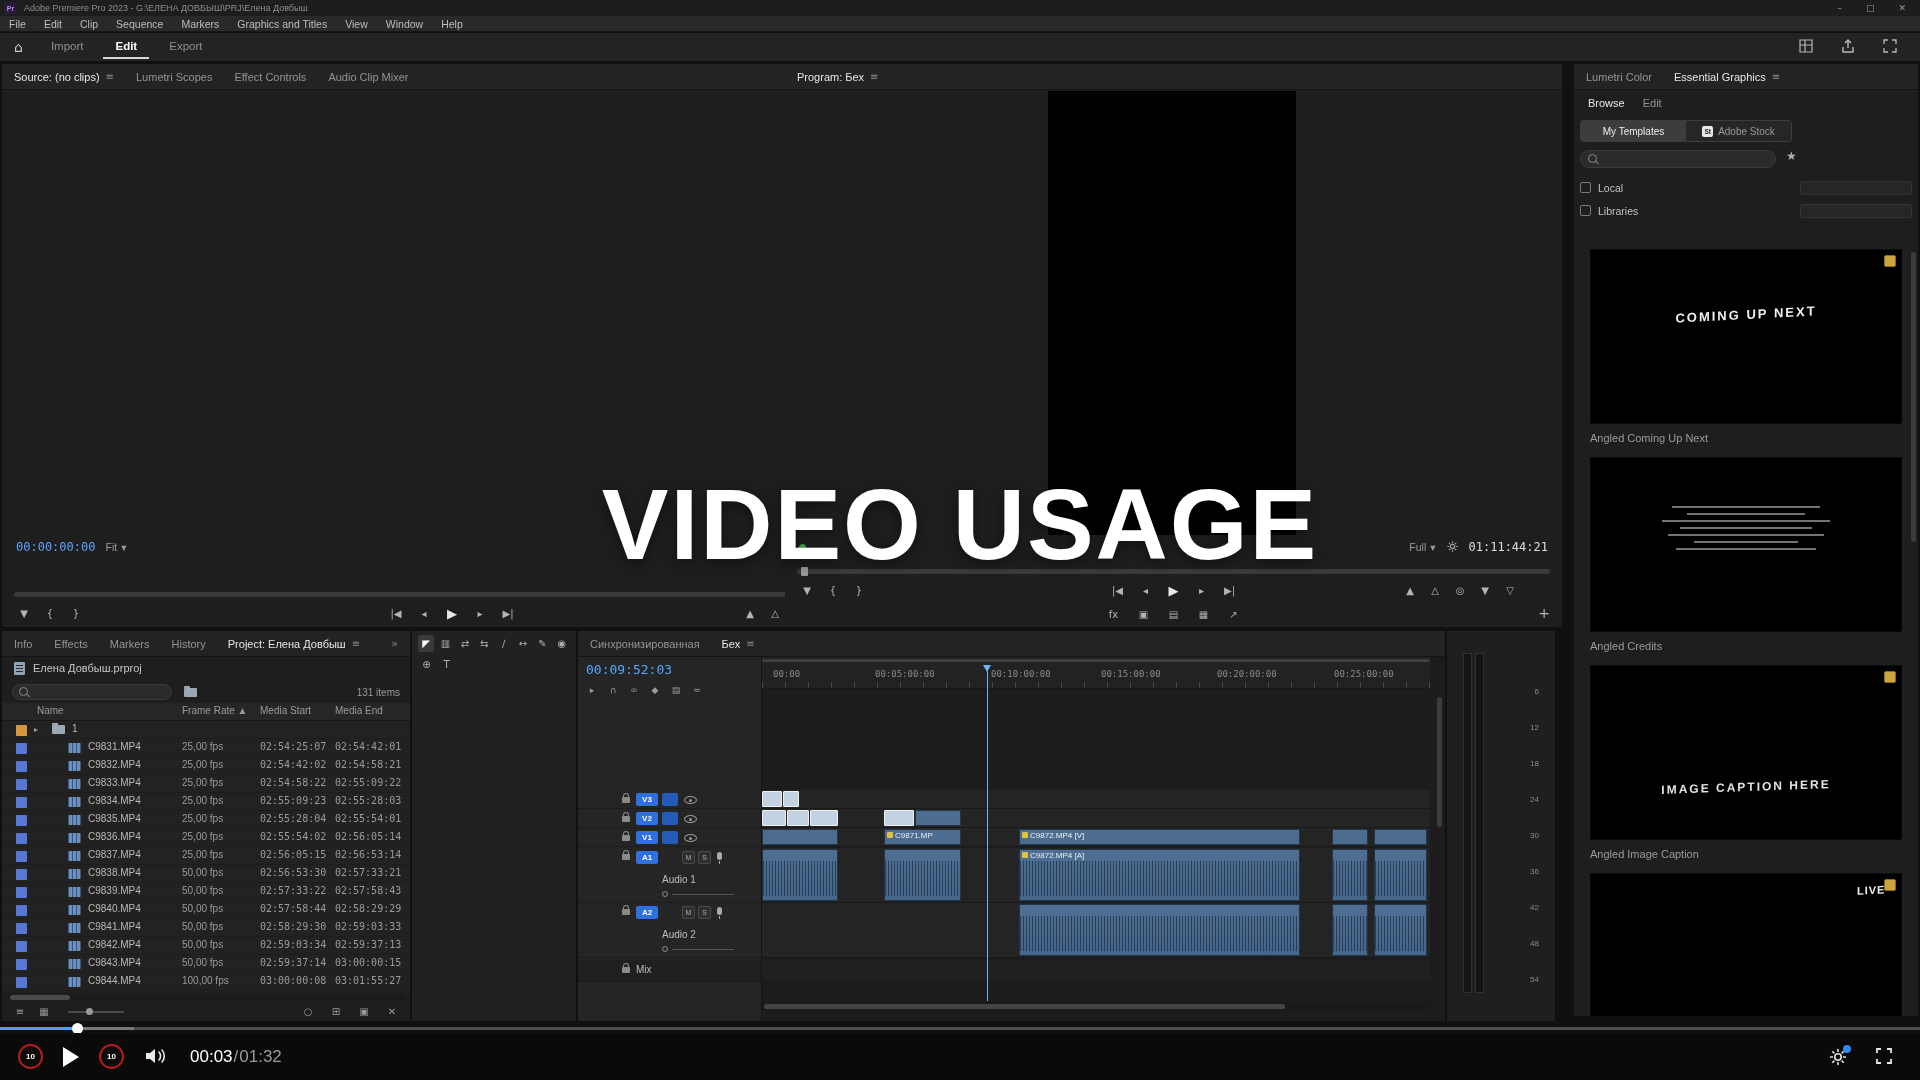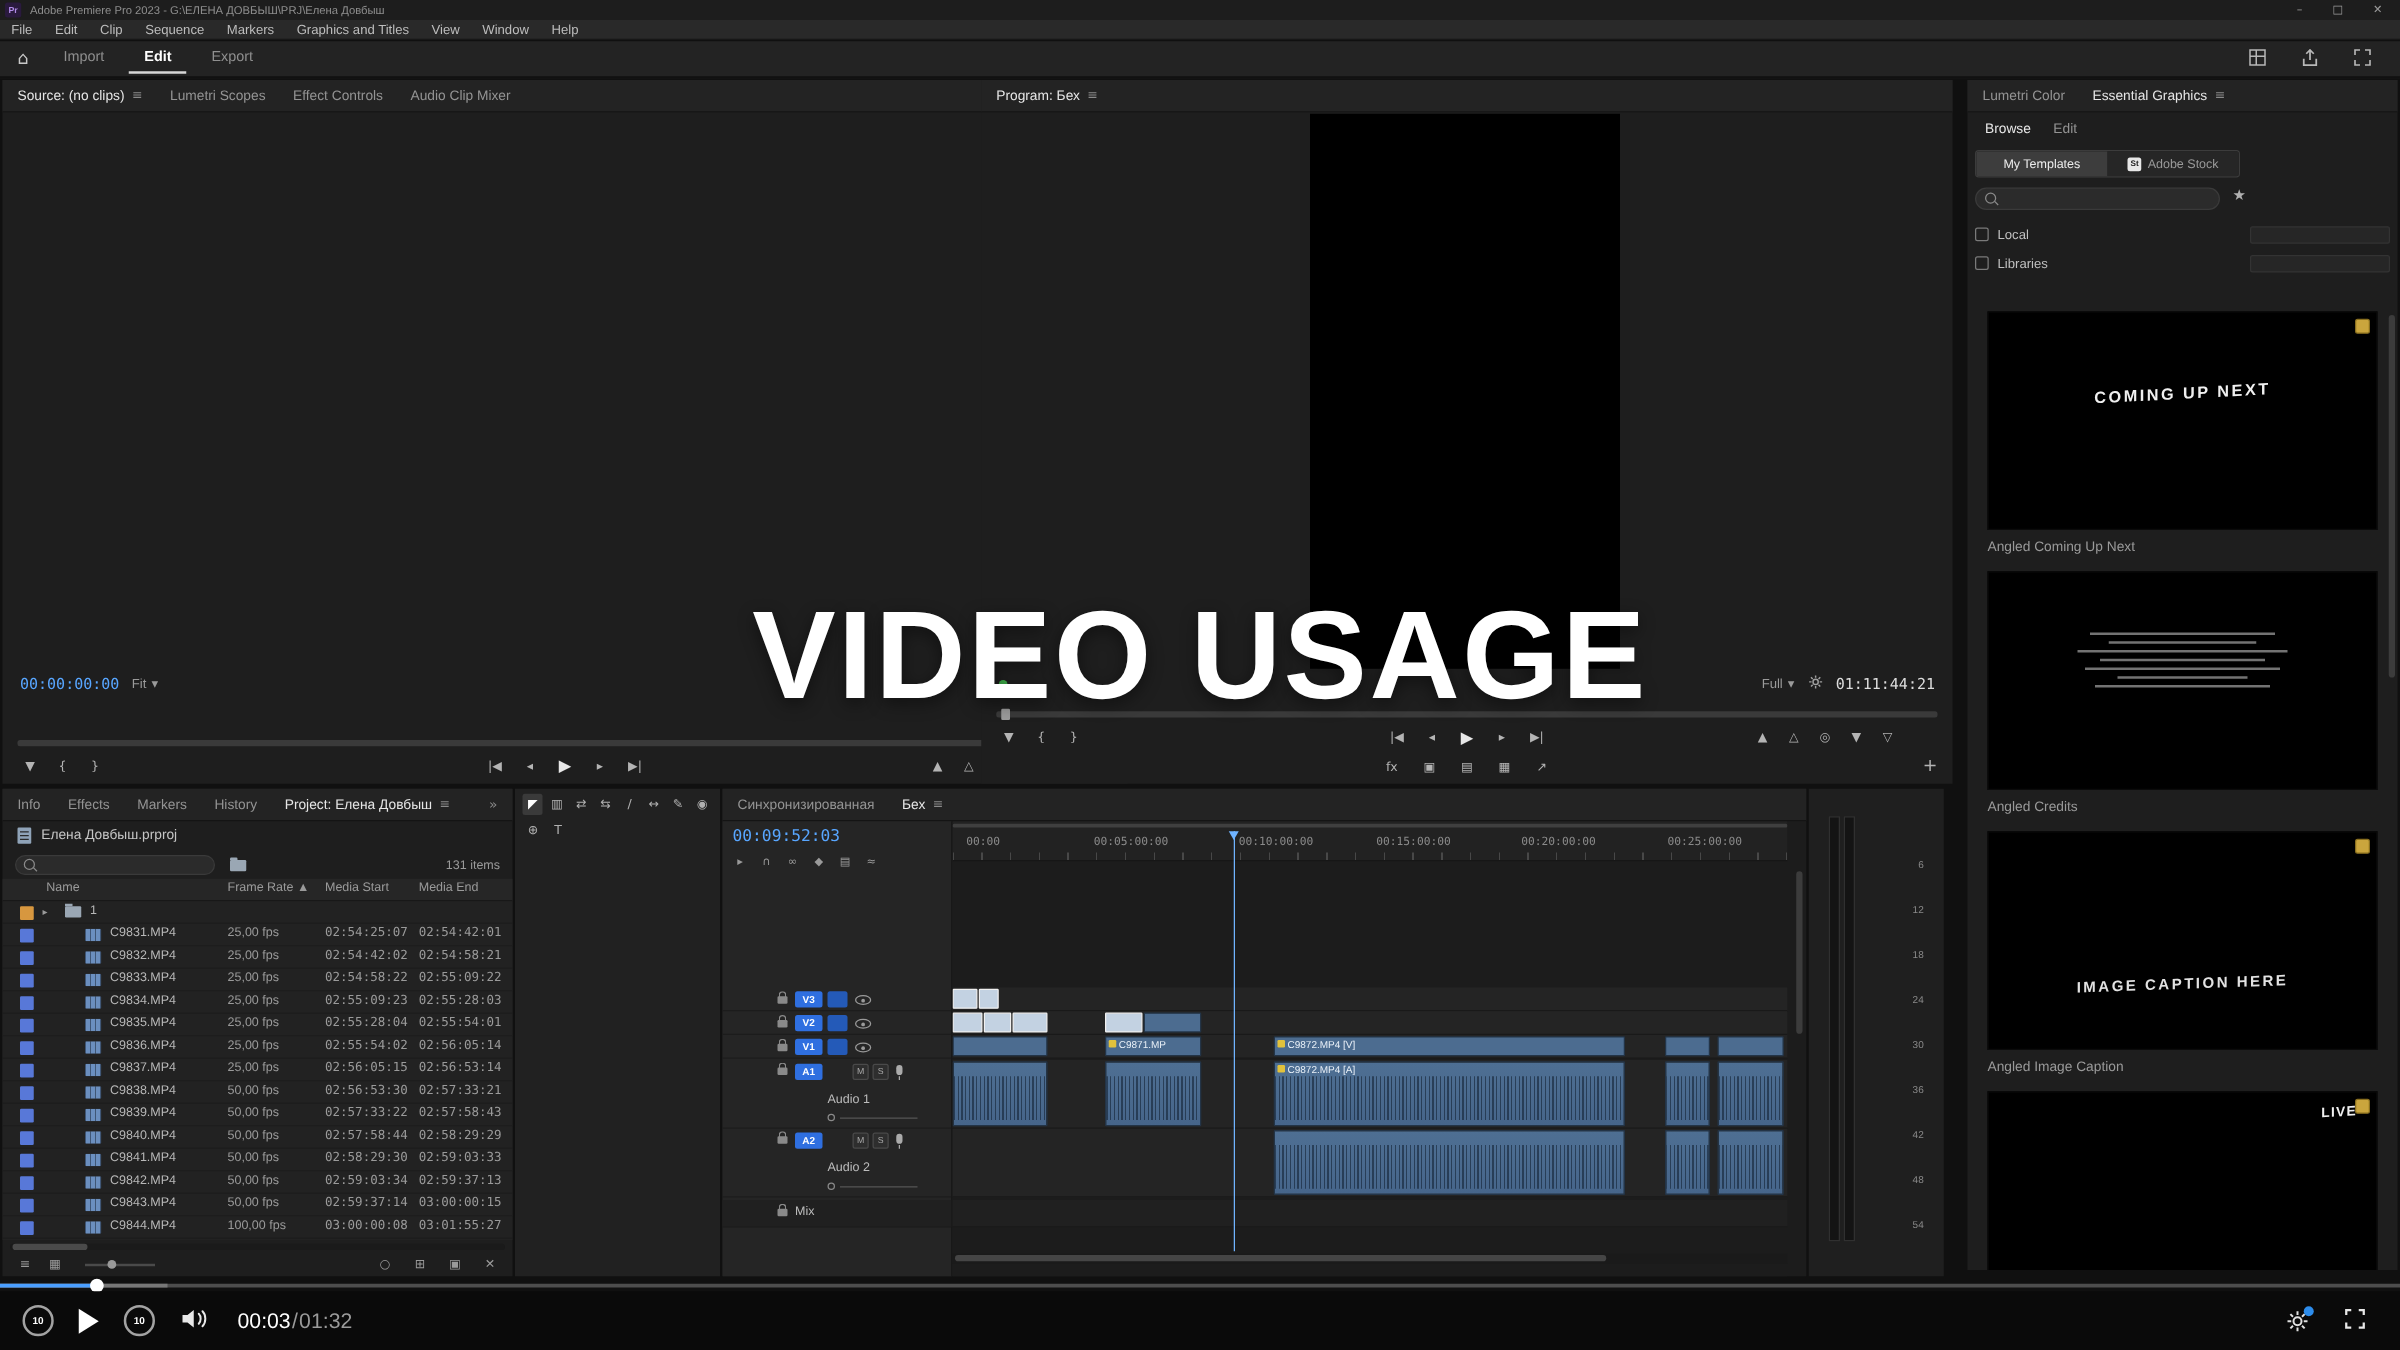--- a/index.html
+++ b/index.html
@@ -183,21 +183,21 @@
 .mlabel{position:absolute;left:0;width:92px;text-align:right;font-size:8px;color:#8a8a8a}
 
 
 #player-bar{position:absolute;left:0;top:1023px;width:1920px;height:57px;z-index:60}
 #progress{position:absolute;left:0;top:0;width:100%;height:10px;background:transparent}
 #progress .track{position:absolute;left:0;right:0;top:4px;height:3px;background:#4d4d4d}
 #buffered{position:absolute;left:0;top:4px;height:3px;background:#777}
 #played{position:absolute;left:0;top:4px;height:3px;background:#4a9eff}
 #pdot{position:absolute;top:0px;width:11px;height:11px;border-radius:50%;background:#fff;margin-left:-5px}
 #controls{position:absolute;left:0;top:10px;width:100%;height:47px;background:#0a0a0a;display:flex;align-items:center;padding:0 18px;gap:20px}
-.ring{width:25px;height:25px;border:2px solid #a3a3a3;border-radius:50%;display:flex;align-items:center;justify-content:center;font-size:8px;color:#fff;font-weight:bold}
+.ring{width:25px;height:25px;border:2px solid #b91c1c;border-radius:50%;display:flex;align-items:center;justify-content:center;font-size:8px;color:#fff;font-weight:bold}
 #play-main{width:0;height:0;border-left:16px solid #fff;border-top:10px solid transparent;border-bottom:10px solid transparent}
 #ptime{font-size:17px;display:flex;gap:1px}
 #ptime .cur{color:#fff}#ptime .div,#ptime .tot{color:#9a9a9a}
 #pl-right{margin-left:auto;display:flex;gap:26px;align-items:center;padding-right:8px}
 .badgewrap{position:relative;display:flex}
 .bluedot{position:absolute;top:-2px;right:-3px;width:8px;height:8px;background:#2d8ceb;border-radius:50%}
 
 
 #overlay-text{position:absolute;left:0;right:0;top:474px;text-align:center;font-size:100px;line-height:1;font-weight:bold;color:#fff;letter-spacing:2px;z-index:40;text-shadow:0 4px 14px rgba(0,0,0,.45);pointer-events:none}
 </style>

